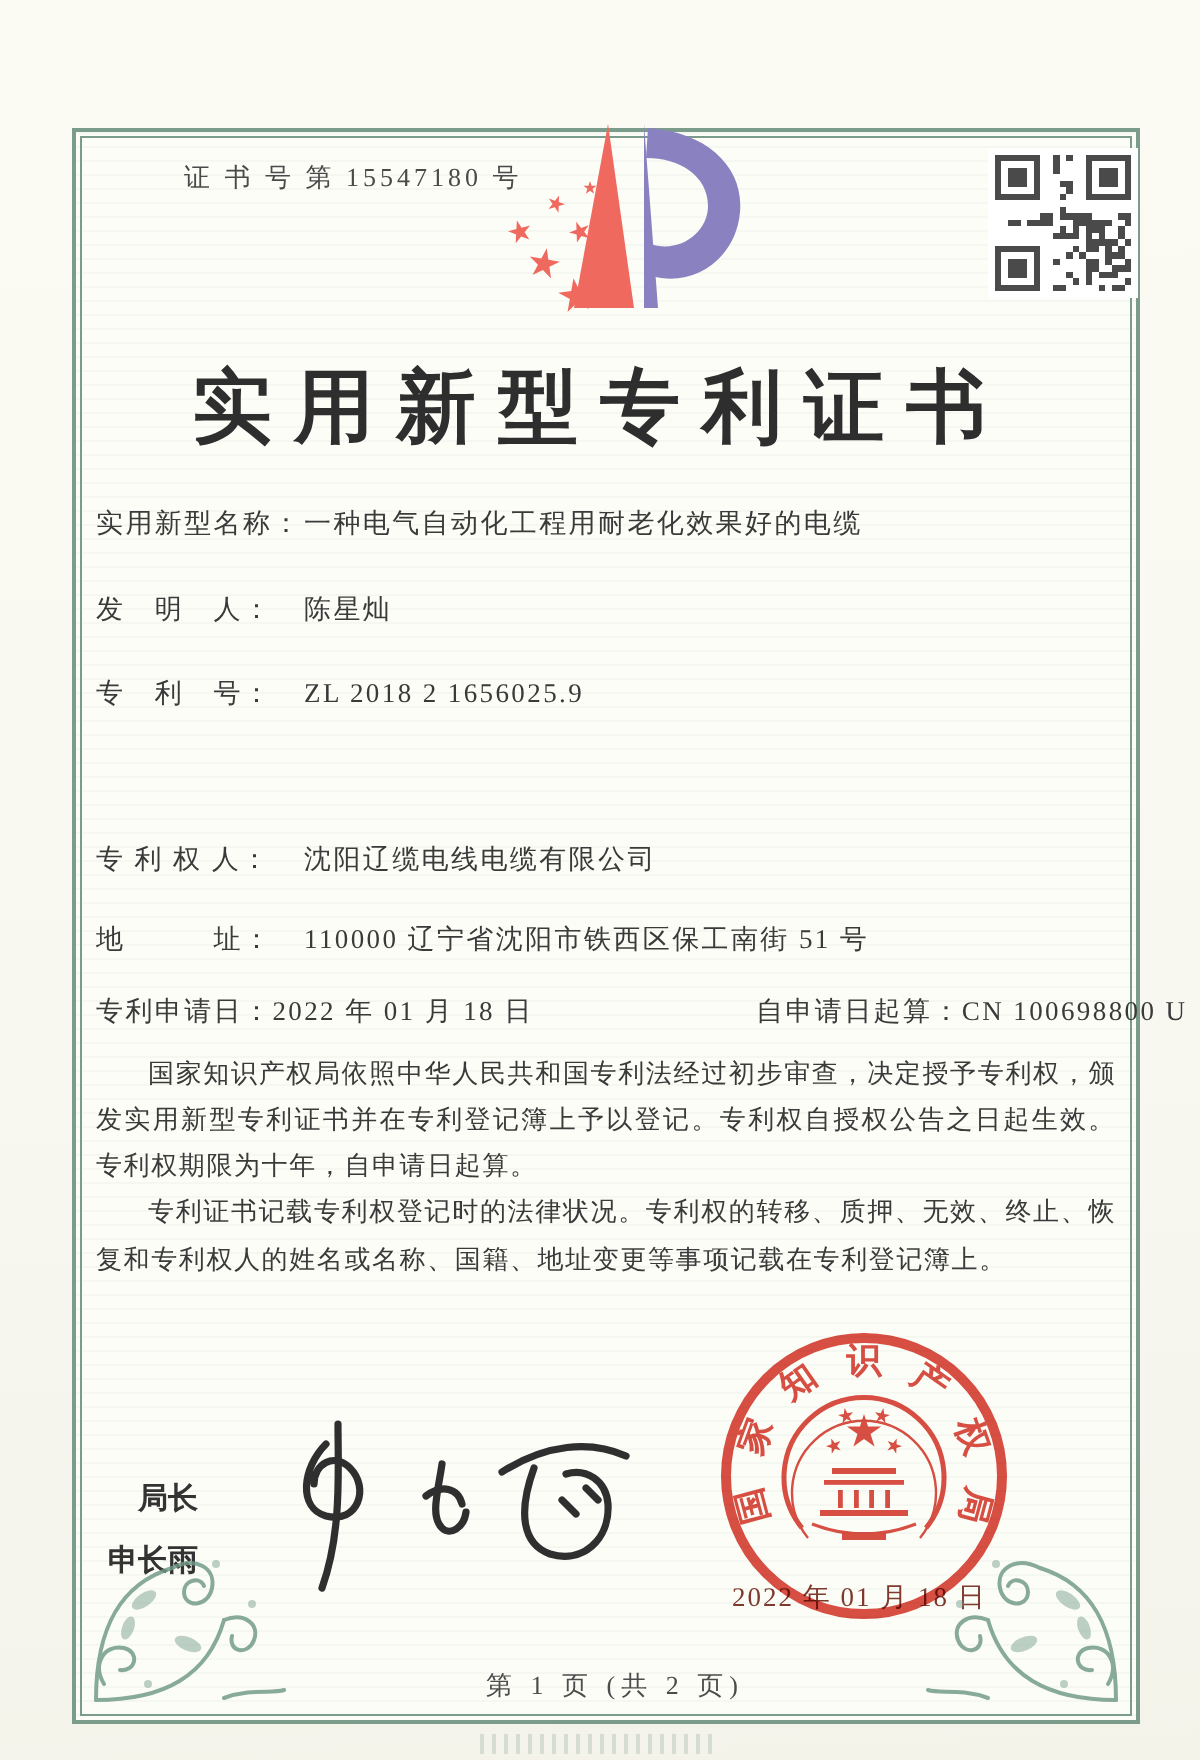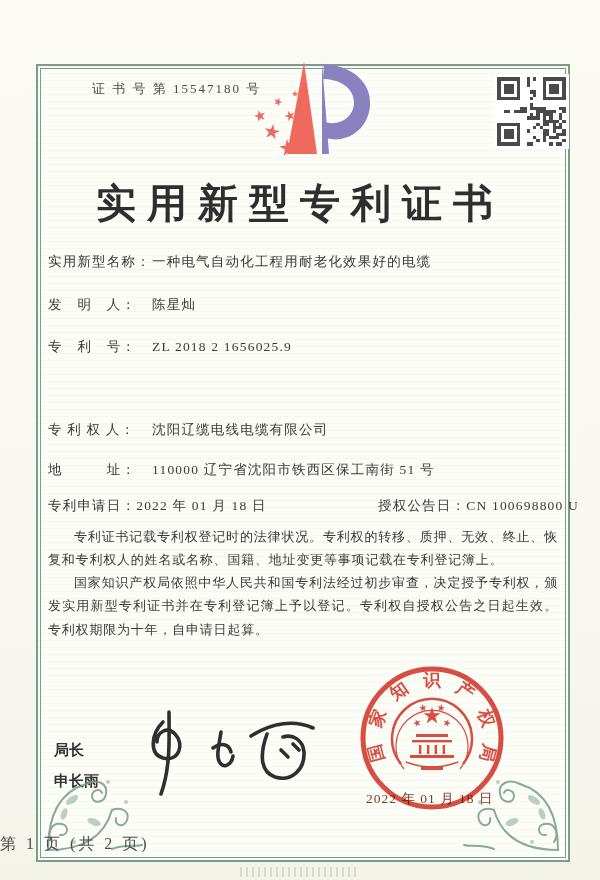--- a/index.html
+++ b/index.html
@@ -48,36 +48,36 @@
   .row .lbl{display:inline-block;min-width:104px;}
   .grant-col2{position:absolute;left:330px;top:0;}
   .body-text{
     position:absolute;left:48px;right:42px;top:525px;
     font-size:13px;line-height:1.78;letter-spacing:.8px;color:#3a3a3a;text-align:justify;
   }
   .body-text p{text-indent:2em;}
   .signer{
     position:absolute;left:54px;top:735px;
     font-family:"Liberation Sans","DejaVu Sans",sans-serif;
-    font-size:15px;font-weight:600;color:#333;line-height:2.05;
+    font-size:15px;font-weight:600;color:#333;line-height:2.05;text-align:right;
   }
   .signature{position:absolute;left:133px;top:706px;width:190px;height:96px;}
   .signature path{stroke:#2f2f2f;stroke-width:3.6;fill:none;stroke-linecap:round;stroke-linejoin:round;}
   .seal-date{
     position:absolute;left:366px;top:790px;width:150px;
     font-size:13.5px;letter-spacing:1px;color:var(--maroon);white-space:nowrap;
   }
   .seal{position:absolute;left:352px;top:658px;width:160px;height:160px;opacity:.9;mix-blend-mode:multiply;}
   .seal *{vector-effect:non-scaling-stroke;}
   #seal-arc text{font-size:17.5px;font-weight:700;fill:var(--seal);font-family:"Liberation Serif",serif;}
   .emblem{stroke:var(--seal);fill:none;stroke-width:2;}
   .emblem .fill{fill:var(--seal);stroke:none;}
   .footer{
-    position:absolute;left:0;right:0;top:834px;
-    font-size:16px;letter-spacing:3px;color:#4c4c4c;
+    position:absolute;left:15px;right:0;top:834px;text-align:center;
+    font-size:13px;letter-spacing:3px;color:#4c4c4c;
   }
   .ornament{position:absolute;width:104px;height:104px;opacity:.82;}
   .ornament path{stroke:var(--green-soft);stroke-width:2;fill:none;stroke-linecap:round;}
   .ornament .leaf{fill:var(--green-soft);stroke:none;opacity:.55;}
   .orn-left{left:40px;top:754px;}
   .orn-right{right:34px;top:754px;transform:scaleX(-1);}
   .qr-dark{fill:#4a4a4a;}
   .star{fill:var(--logo-red);}
   .bottom-strip{
     position:absolute;left:240px;top:867px;width:120px;height:10px;opacity:.25;
@@ -234,27 +234,27 @@
   </div>
   <div class="row" style="top:421px">
     <span class="lbl">专 利 权 人：</span><span class="val">沈阳辽缆电线电缆有限公司</span>
   </div>
   <div class="row" style="top:461px">
     <span class="lbl">地　　　址：</span><span class="val">110000 辽宁省沈阳市铁西区保工南街 51 号</span>
   </div>
   <div class="row" style="top:497px">
     <span>专利申请日：</span><span>2022 年 01 月 18 日</span>
     <span class="grant-col2">
-      <span>授权公告日：</span><span>CN 100698800 U</span>
+      <span>自申请日起算：</span><span>CN 100698800 U</span>
     </span>
   </div>
 
   <div class="body-text">
+    <p>国家知识产权局依照中华人民共和国专利法经过初步审查，决定授予专利权，颁发实用新型专利证书并在专利登记簿上予以登记。专利权自授权公告之日起生效。专利权期限为十年，自申请日起算。</p>
     <p>专利证书记载专利权登记时的法律状况。专利权的转移、质押、无效、终止、恢复和专利权人的姓名或名称、国籍、地址变更等事项记载在专利登记簿上。</p>
-    <p>国家知识产权局依照中华人民共和国专利法经过初步审查，决定授予专利权，颁发实用新型专利证书并在专利登记簿上予以登记。专利权自授权公告之日起生效。专利权期限为十年，自申请日起算。</p>
   </div>
 
   <div class="signer">
     <div>局长</div>
     <div>申长雨</div>
   </div>
 
   <svg class="signature" viewBox="0 0 190 96">
     <path d="M30,16 C18,28 16,48 30,52 C46,56 52,38 42,28 C34,20 24,26 24,36"></path>
     <path d="M36,6 C36,30 38,60 28,88"></path>

